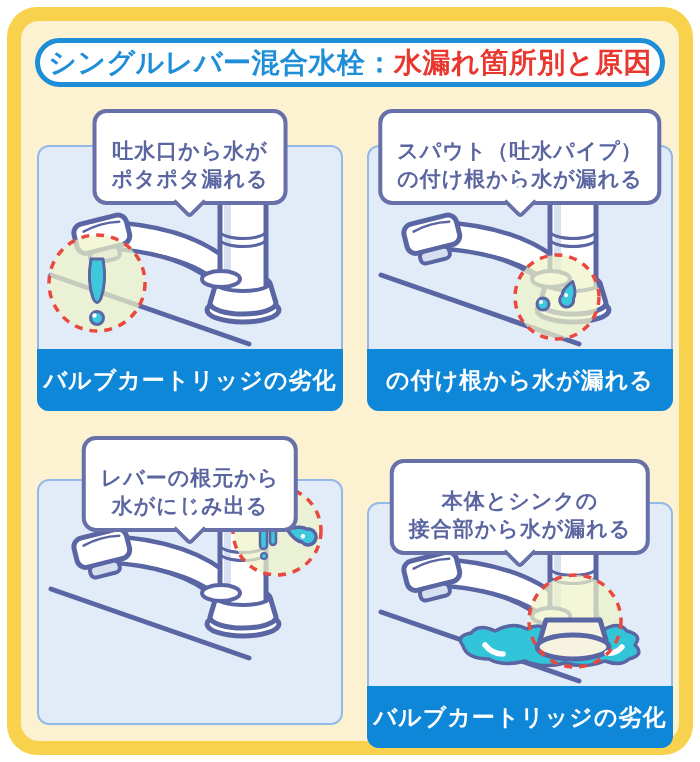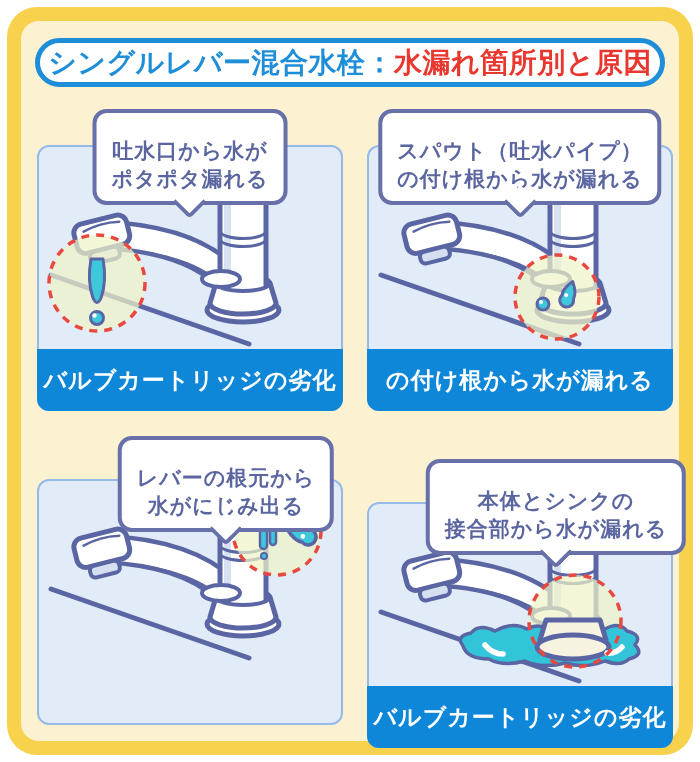--- a/index.html
+++ b/index.html
@@ -28,21 +28,21 @@
         background:#0E87D8;border-radius:0 0 12px 12px;
         display:flex;align-items:center;justify-content:center;
         color:#ffffff;font-weight:bold;font-size:23px;line-height:1.22;
         letter-spacing:1px;white-space:pre-line;text-align:center;z-index:2;}
   .bubble{position:absolute;left:50%;transform:translateX(-50%);
         background:#ffffff;border:4px solid #6770A8;border-radius:14px;
         padding:24px 15px 9px;z-index:3;width:max-content;max-width:300px;
         font-size:21px;font-weight:bold;color:#5B66A0;line-height:1.32;
         letter-spacing:1px;white-space:pre-line;text-align:center;box-sizing:border-box;}
   .row1 .bubble{top:-38px;}
-  .row2 .bubble{top:-45px;margin-left:36px;}
+  .row2 .bubble{top:-45px;}
   .bubble::after{content:"";position:absolute;left:50%;bottom:-13px;
         width:20px;height:20px;background:#ffffff;
         border-right:4px solid #6770A8;border-bottom:4px solid #6770A8;
         transform:translateX(-50%) rotate(45deg);border-bottom-right-radius:5px;}
 </style>
 </head>
 <body>
 
 <div class="frame">
   <div class="inner"></div>

